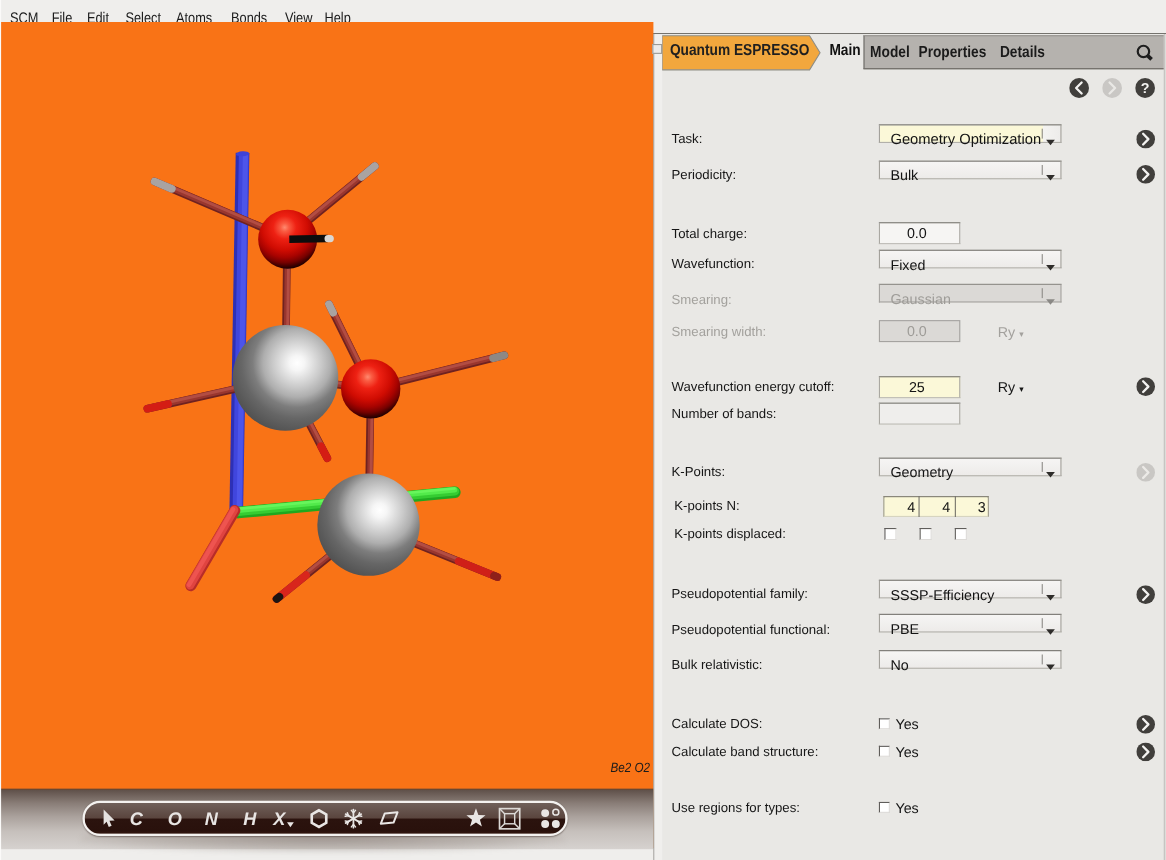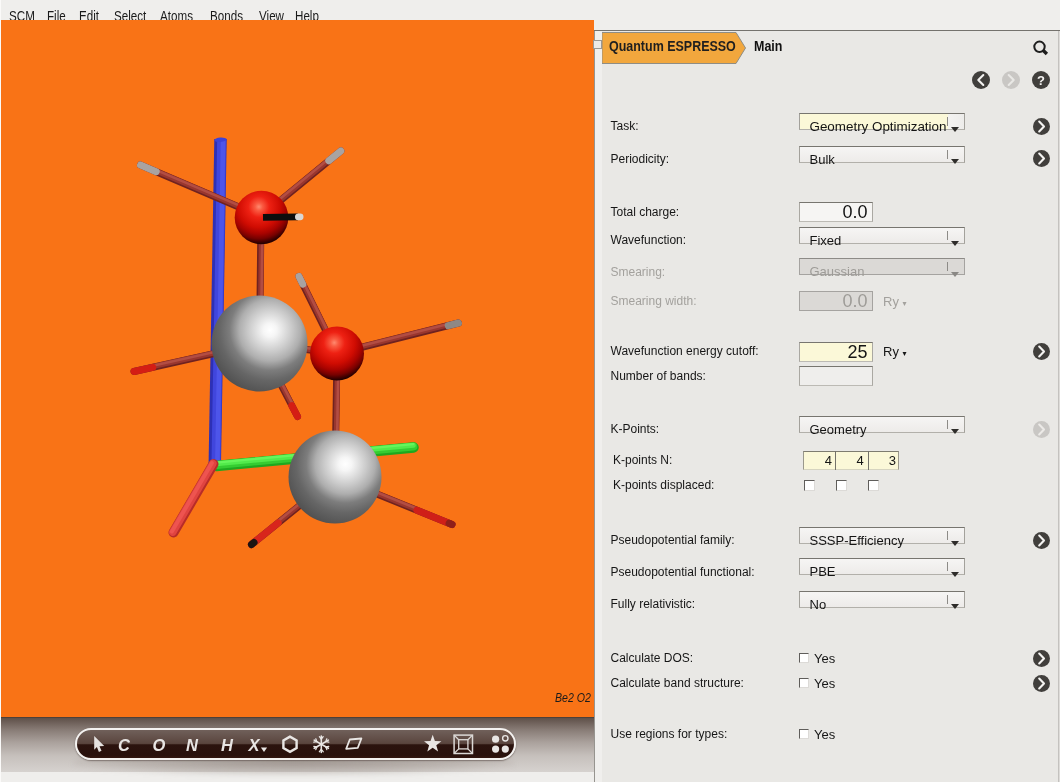--- a/index.html
+++ b/index.html
@@ -39,29 +39,29 @@
 .combo .ct{position:absolute;left:10px;top:5px;font-size:13px;color:#141414;}
 .combo .cb{position:absolute;right:16px;top:3px;bottom:3px;width:1px;background:#8d8b87;}
 .combo .ar{position:absolute;right:4.3px;top:12.5px;width:0;height:0;
  border-left:4.5px solid transparent;border-right:4.5px solid transparent;border-top:5px solid #2e2c2a;}
 .combo.yel{background:linear-gradient(90deg,#fbf8d8 0,#fbf8d8 calc(100% - 16px),#f4f3f1 calc(100% - 16px),#edecea 100%);}
 .combo.dis{background:#dbd9d6;border-color:#a5a3a0;border-top-color:#8d8b87;}
 .combo.dis .ct{color:#9e9c98;}
 .combo.dis .ar{border-top-color:#8a8885;}
 .inp{position:absolute;left:196.5px;width:74px;height:20px;box-sizing:border-box;
  background:#f6f5f3;border:1px solid #aaa8a2;border-top-color:#77756f;border-bottom-color:#bcbab4;
- font-size:18px;color:#141414;text-align:right;line-height:18px;padding-right:4px;}
+ font-size:13px;color:#141414;text-align:center;line-height:18px;padding-right:4px;}
 .inp.yel{background:#fbf8d8;}
 .inp.dis{background:#dbd9d6;color:#9e9c98;border-color:#a5a3a0;}
 .inp.emp{background:#efeeec;}
 .chk{position:absolute;width:10px;height:10px;background:#ffffff;box-sizing:border-box;
  border-top:1.5px solid #5f5d5a;border-left:1.5px solid #5f5d5a;
  border-right:1px solid #dcdad7;border-bottom:1px solid #dcdad7;}
 .yes{position:absolute;font-size:13px;color:#161616;}
-.unit{position:absolute;font-size:13px;color:#161616;}
+.unit{position:absolute;font-size:13px;color:#161616;margin-left:24px;}
 .unit.dis{color:#a3a19d;}
 </style>
 </head>
 <body>
 <div id="menubar">
  <span style="left:9.1px"><u>S</u>CM</span>
  <span style="left:46.8px"><u>F</u>ile</span>
  <span style="left:79.4px"><u>E</u>dit</span>
  <span style="left:113.9px"><u>S</u>elect</span>
  <span style="left:160.4px"><u>A</u>toms</span>
@@ -200,20 +200,25 @@
       <div class="pl" style="left:220px;width:14px;text-align:center;top:18px;position:absolute">H</div>
       <div class="pl" style="left:247px;width:14px;text-align:center;top:18px;position:absolute">X</div>
  </div>
 </div>
 <div id="vline"></div>
 <div id="splitter">
     <div id="handle"></div>
   </div>
 
 <div id="panel">
+ <div id="tabgray">
+  <span class="tabtxt" style="left:5px">Model</span>
+  <span class="tabtxt" style="left:49px">Properties</span>
+  <span class="tabtxt" style="left:123px">Details</span>
+ </div>
 <svg width="150" height="34" style="position:absolute;left:0;top:0">
 <polygon points="0,1.5 134,1.5 143.5,17 134,32.5 0,32.5" fill="#f2a73d" stroke="#8f8d84" stroke-width="1"></polygon>
 </svg>
 <span style="position:absolute;left:7px;top:7px;font-size:14.5px;font-weight:bold;color:#1f1f1f;transform:scaleX(0.86);transform-origin:0 0;white-space:nowrap;">Quantum ESPRESSO</span>
 <span id="maintxt" style="position:absolute;left:152px;top:7px;font-size:14.5px;font-weight:bold;color:#111;transform:scaleX(0.86);transform-origin:0 0;">Main</span>
 <svg width="26" height="26" style="position:absolute;left:426px;top:3px">
 <circle cx="11.5" cy="12.8" r="5.2" fill="none" stroke="#1e1e1e" stroke-width="2"></circle>
 <line x1="15.3" y1="16.5" x2="18.9" y2="19.9" stroke="#1e1e1e" stroke-width="3.4" stroke-linecap="butt"></line>
 </svg>
 <svg width="18" height="18" style="position:absolute;left:370px;top:39.5px">
@@ -234,21 +239,21 @@
 <div class="lbl" style="left:8.5px;top:201.3px">Wavefunction:</div>
 <div class="lbl dis" style="left:8.5px;top:232.5px">Smearing:</div>
 <div class="lbl dis" style="left:8.5px;top:262.0px">Smearing width:</div>
 <div class="lbl" style="left:8.5px;top:312.3px">Wavefunction energy cutoff:</div>
 <div class="lbl" style="left:8.5px;top:337.0px">Number of bands:</div>
 <div class="lbl" style="left:8.5px;top:390.3px">K-Points:</div>
 <div class="lbl" style="left:11px;top:421.0px">K-points N:</div>
 <div class="lbl" style="left:11px;top:446.4px">K-points displaced:</div>
 <div class="lbl" style="left:8.5px;top:501.3px">Pseudopotential family:</div>
 <div class="lbl" style="left:8.5px;top:532.7px">Pseudopotential functional:</div>
-<div class="lbl" style="left:8.5px;top:565.0px">Fully relativistic:</div>
+<div class="lbl" style="left:8.5px;top:565.0px">Bulk relativistic:</div>
 <div class="lbl" style="left:8.5px;top:619.1px">Calculate DOS:</div>
 <div class="lbl" style="left:8.5px;top:644.1px">Calculate band structure:</div>
 <div class="lbl" style="left:8.5px;top:695.1px">Use regions for types:</div>
 <div class="combo yel" style="top:82px">
       <span class="ct" style="font-size:13.4px;white-space:nowrap;right:17px;overflow:hidden">Geometry Optimization</span>
       <span class="cb"></span>
       <span class="ar"></span>
     </div>
 <div class="combo " style="top:114.5px">
       <span class="ct">Bulk</span>

